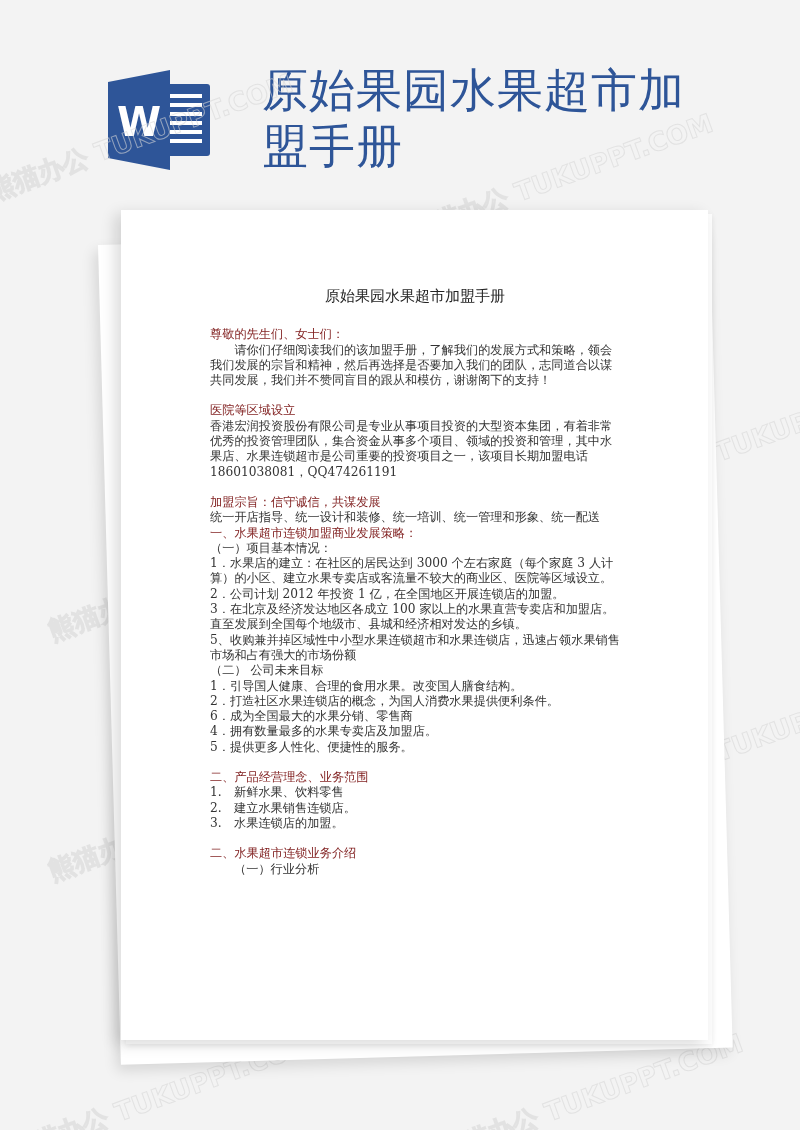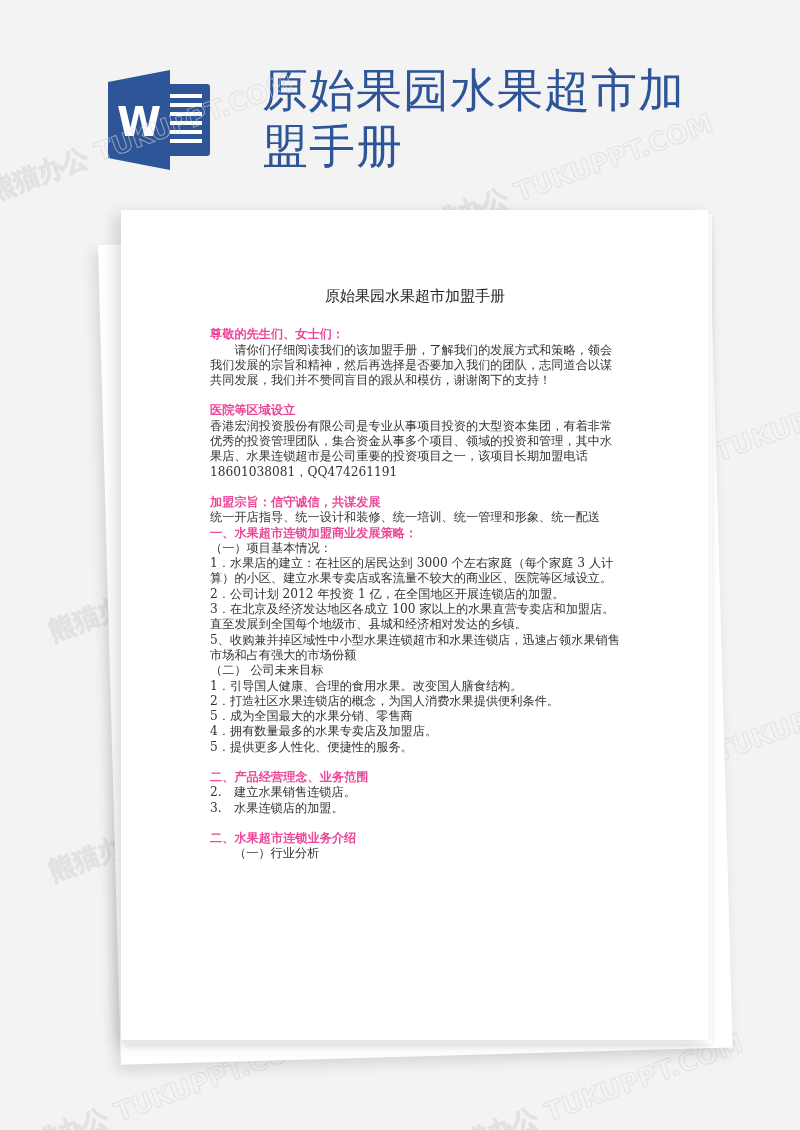--- a/index.html
+++ b/index.html
@@ -33,21 +33,21 @@
   .page {
     position: absolute; left: 121px; top: 210px; width: 587px; height: 830px;
     background: #fff; box-shadow: -6px 4px 14px rgba(0,0,0,0.14);
   }
   .doc {
     position: absolute; left: 89px; top: 79px; width: 410px;
     font-size: 12.2px; line-height: 15.3px; color: #333;
   }
   .doc-title { text-align: center; font-size: 15px; margin: 0 0 23px 0; color: #222; }
   .doc p { margin: 0; }
-  .b { font-weight: bold; color: #ec4899; }
+  .b { font-weight: normal; color: #7f1d1d; }
   .indent { text-indent: 2em; }
   .gap { height: 15px; }
   .item-tab span.num { display: inline-block; width: 24px; }
   .sub-indent { padding-left: 24px; }
 </style>
 </head>
 <body>
 
 <div class="header">
   <svg class="word-icon" viewBox="0 0 106 100">
@@ -95,26 +95,27 @@
     <p class="b">一、水果超市连锁加盟商业发展策略：</p>
     <p>（一）项目基本情况：</p>
     <p>1．水果店的建立：在社区的居民达到 3000 个左右家庭（每个家庭 3 人计算）的小区、建立水果专卖店或客流量不较大的商业区、医院等区域设立。</p>
     <p>2．公司计划 2012 年投资 1 亿，在全国地区开展连锁店的加盟。</p>
     <p>3．在北京及经济发达地区各成立 100 家以上的水果直营专卖店和加盟店。直至发展到全国每个地级市、县城和经济相对发达的乡镇。</p>
     <p>5、收购兼并掉区域性中小型水果连锁超市和水果连锁店，迅速占领水果销售市场和占有强大的市场份额</p>
 
     <p>（二） 公司未来目标</p>
     <p>1．引导国人健康、合理的食用水果。改变国人膳食结构。</p>
     <p>2．打造社区水果连锁店的概念，为国人消费水果提供便利条件。</p>
-    <p>5．成为全国最大的水果分销、零售商</p>
+    <p>6．成为全国最大的水果分销、零售商</p>
     <p>4．拥有数量最多的水果专卖店及加盟店。</p>
     <p>5．提供更多人性化、便捷性的服务。</p>
     <div class="gap"></div>
 
     <p class="b">二、产品经营理念、业务范围</p>
+    <p class="item-tab"><span class="num">1.</span><span>新鲜水果、饮料零售</span></p>
     <p class="item-tab"><span class="num">2.</span><span>建立水果销售连锁店。</span></p>
     <p class="item-tab"><span class="num">3.</span><span>水果连锁店的加盟。</span></p>
     <div class="gap"></div>
 
     <p class="b">二、水果超市连锁业务介绍</p>
     <p class="sub-indent">（一）行业分析</p>
   </div>
 </div>
 
 </body></html>

